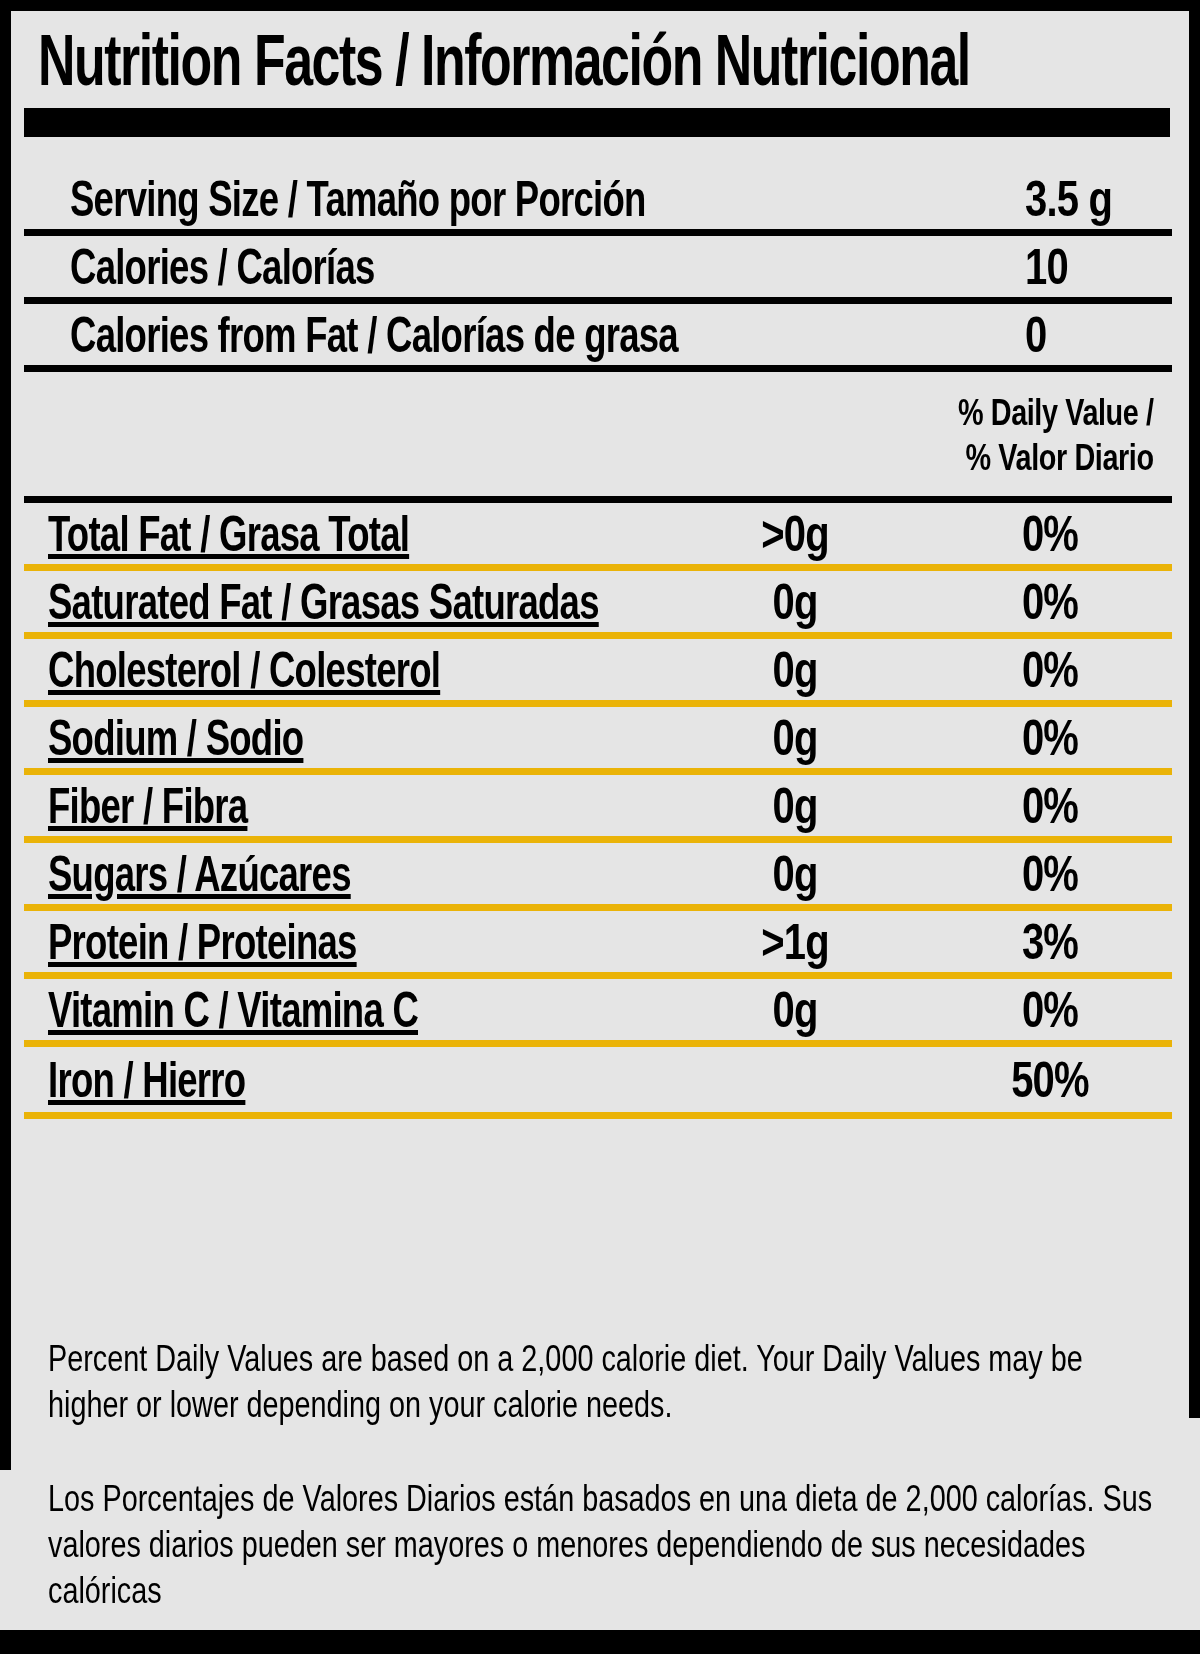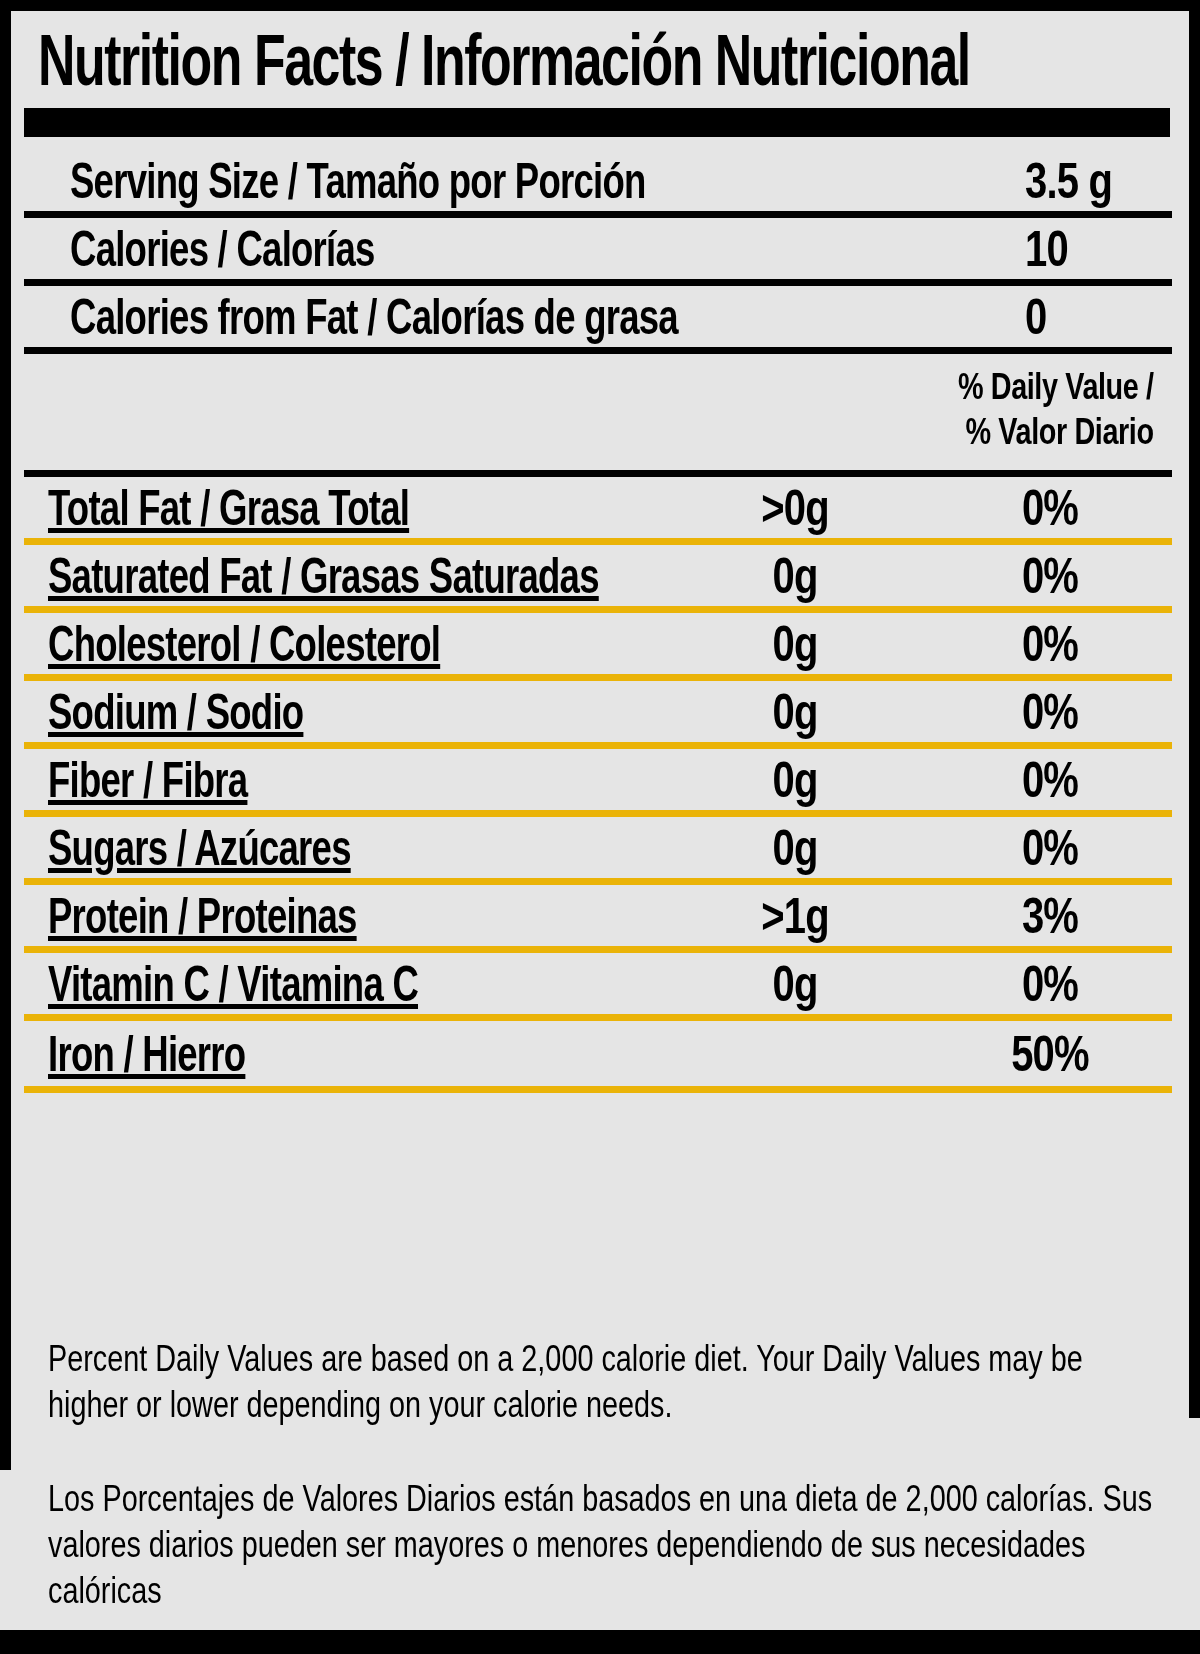--- a/index.html
+++ b/index.html
@@ -21,21 +21,21 @@
 
   .title {
     position:absolute; left:38px; top:24px;
     font-size:72px; font-weight:bold; line-height:1.0;
     white-space:nowrap; letter-spacing:-2px;
     transform:scaleX(0.72); transform-origin:left top;
   }
 
   .black-bar { position:absolute; left:24px; top:108px; width:1146px; height:29px; background:#000; }
 
-  .table { position:absolute; left:24px; top:120px; width:1148px; }
+  .table { position:absolute; left:24px; top:138px; width:1148px; }
 
   .spacer { height:30px; }
 
   .trow {
     position:relative; height:68px;
     display:flex; align-items:center;
     border-bottom:7px solid #000;
     padding-left:46px;
   }
   .tlabel {
@@ -45,20 +45,21 @@
   .tvalue {
     position:absolute; left:1001px; top:50%;
     font-size:50px; font-weight:bold; white-space:nowrap; letter-spacing:-1px;
     transform:translateY(-50%) scaleX(0.8); transform-origin:left center;
   }
 
   .dv-header {
     height:123px; border-bottom:7px solid #000;
     padding-top:10px; padding-right:18px;
     text-align:right;
+    margin-top:8px;
   }
   .dv-inner {
     display:inline-block;
     font-size:36px; font-weight:bold; line-height:45px; letter-spacing:-0.5px;
     transform:scaleX(0.8); transform-origin:right top;
     white-space:nowrap;
   }
 
   .mrow {
     position:relative; height:68px;

